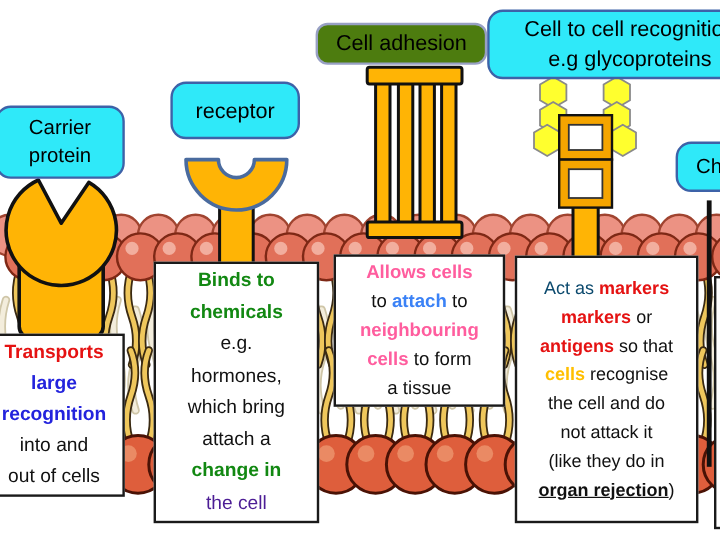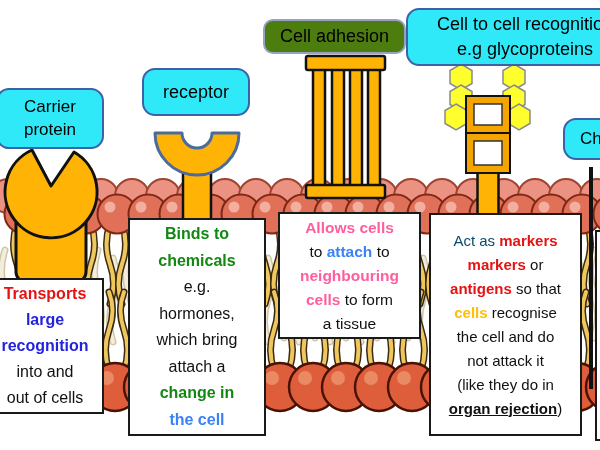--- a/index.html
+++ b/index.html
@@ -435,21 +435,21 @@
     <div class="line"><span style="color: rgb(17, 17, 17);">out of cells</span></div>
   </div>
 <div class="infobox" id="box-receptor-function">
     <div class="line"><span style="color: rgb(18, 136, 18); font-weight: bold;">Binds to</span></div>
     <div class="line"><span style="color: rgb(18, 136, 18); font-weight: bold; text-align: right;">chemicals</span></div>
     <div class="line"><span style="color: rgb(17, 17, 17);">e.g.</span></div>
     <div class="line"><span style="color: rgb(17, 17, 17);">hormones,</span></div>
     <div class="line"><span style="color: rgb(17, 17, 17);">which bring</span></div>
     <div class="line"><span style="color: rgb(17, 17, 17);">attach a</span></div>
     <div class="line"><span style="color: rgb(18, 136, 18); font-weight: bold;">change in</span></div>
-    <div class="line"><span style="color: #3b82f6; font-weight: bold;">the cell</span></div>
+    <div class="line"><span style="color: #4c1d95; font-weight: normal;">the cell</span></div>
   </div>
 <div class="infobox" id="box-adhesion-function">
     <div class="line"><span style="color: rgb(255, 93, 158); font-weight: bold;">Allows cells</span></div>
     <div class="line"><span style="color: rgb(17, 17, 17);">to </span><span style="color: #3b82f6; font-weight: bold;">attach</span><span style="color: rgb(17, 17, 17);"> to</span></div>
     <div class="line"><span style="color: rgb(255, 93, 158); font-weight: bold;">neighbouring</span></div>
     <div class="line"><span style="color: rgb(255, 93, 158); font-weight: bold;">cells</span><span style="color: rgb(17, 17, 17);"> to form</span></div>
     <div class="line"><span style="color: rgb(17, 17, 17);">a tissue</span></div>
   </div>
 <div class="infobox" id="box-recognition-function">
     <div class="line"><span style="color: #0c4a6e;">Act as </span><span style="color: rgb(229, 18, 18); font-weight: bold;">markers</span></div>

